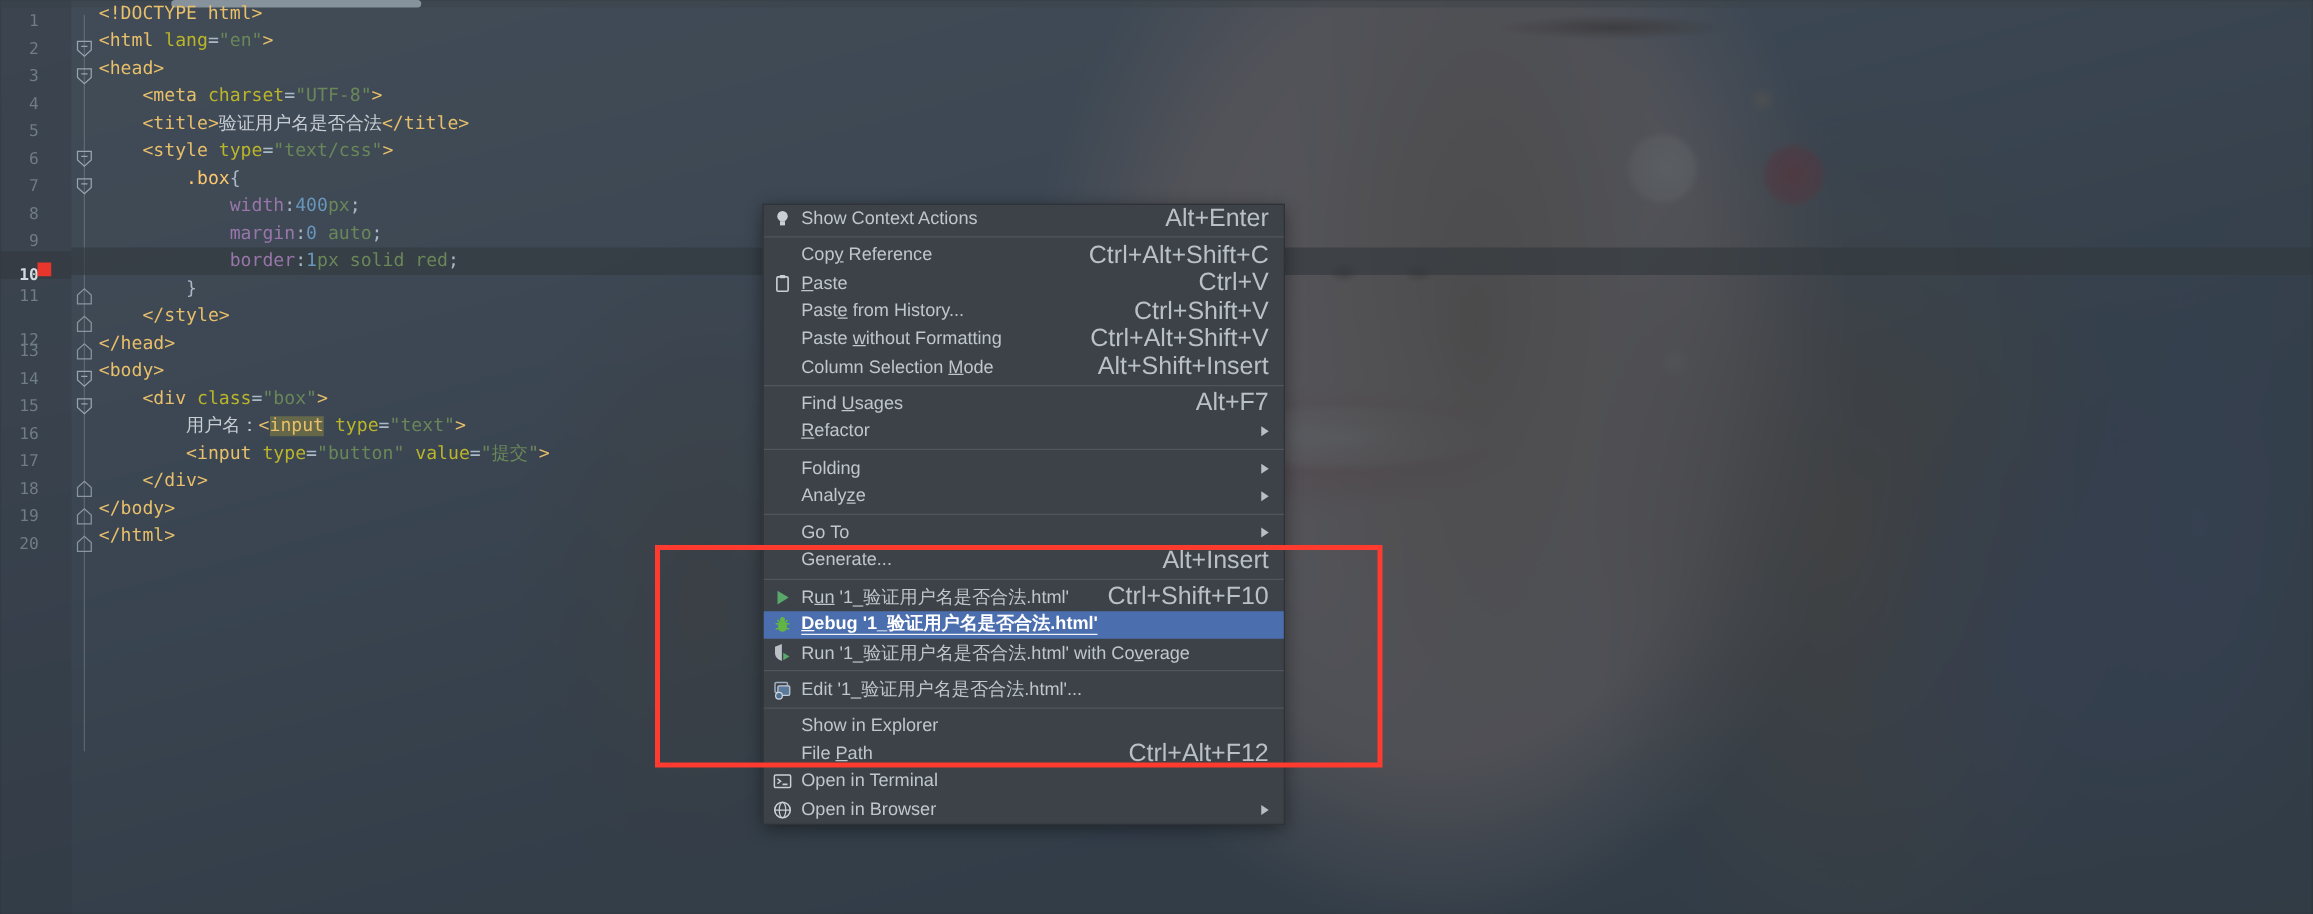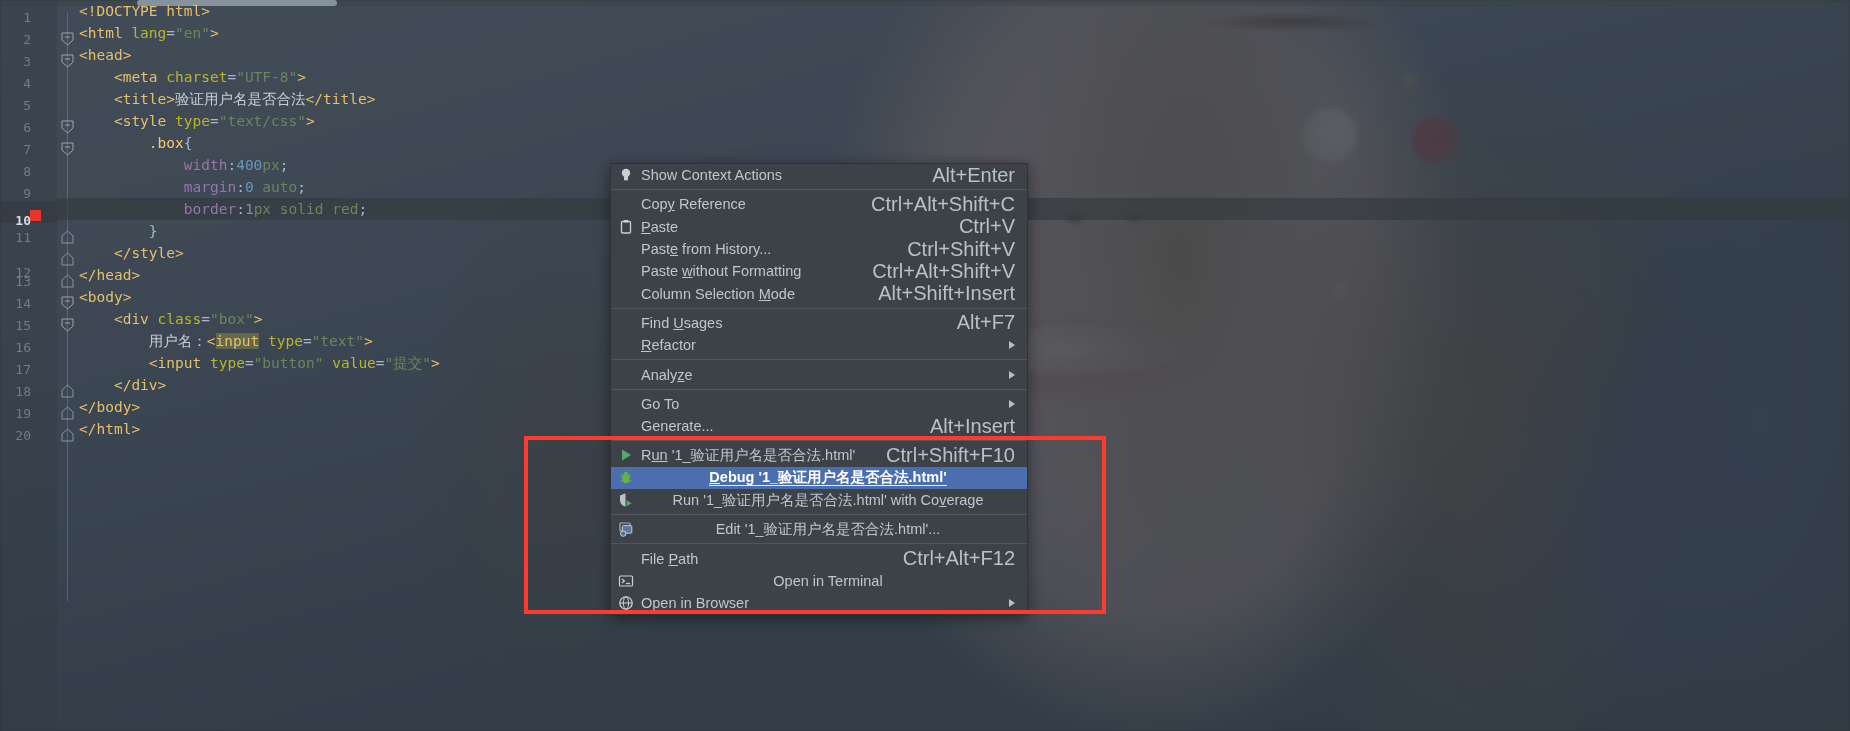--- a/index.html
+++ b/index.html
@@ -89,21 +89,21 @@
   #ctxmenu {
     position:absolute; left:610px; top:163px; width:418px;
     background:#3c4247;
     border:1px solid #2f3337;
     box-shadow:0 3px 14px rgba(0,0,0,.45);
     font-size:14.5px; color:#bfc6cc;
     z-index:40;
   }
   .mi {
     position:relative; height:22.3px; display:flex; align-items:center;
-    padding-left:30px; padding-right:12px; white-space:nowrap;justify-content:center;
+    padding-left:30px; padding-right:12px; white-space:nowrap;
   }
   .mi.sel-row { background:#4b6eaf; color:#fff; }
   .mi .lbl { flex:0 0 auto; }
   .mi .sc { margin-left:auto; color:#b9c0c6; font-size:20px; padding-left:26px; }
   .mi .arrow { margin-left:auto; width:0;height:0;border-left:6px solid #b7bec4;border-top:4px solid transparent;border-bottom:4px solid transparent; }
   .mi .mic { position:absolute; left:7px; top:50%; transform:translateY(-50%); width:16px; height:16px; }
   .sep { height:1px; background:#4f565c; margin:3px 0; }
   .u { text-decoration:underline; }
 
   
@@ -259,20 +259,24 @@
     <div class="mi">
       <span class="lbl">Find <span class="u">U</span>sages</span>
       <span class="sc">Alt+F7</span>
     </div>
     <div class="mi">
       <span class="lbl"><span class="u">R</span>efactor</span>
       <span class="arrow"></span>
     </div>
     <div class="sep"></div>
     <div class="mi">
+      <span class="lbl">Folding</span>
+      <span class="arrow"></span>
+    </div>
+    <div class="mi">
       <span class="lbl">Analy<span class="u">z</span>e</span>
       <span class="arrow"></span>
     </div>
     <div class="sep"></div>
     <div class="mi">
       <span class="lbl">Go To</span>
       <span class="arrow"></span>
     </div>
     <div class="mi">
       <span class="lbl">Generate...</span>
@@ -305,20 +309,23 @@
     <div class="mi">
       <span class="mic"><svg width="16" height="16" viewBox="0 0 16 16">
           <rect x="2" y="2" width="10" height="8" rx="1" fill="none" stroke="#9fb0c2" stroke-width="1.2"></rect>
           <rect x="4.3" y="4.6" width="9.5" height="7.6" rx="1" fill="#5b799a" stroke="#c3ccd4" stroke-width="1"></rect>
           <circle cx="5.2" cy="12.6" r="2.7" fill="#4f6f91" stroke="#cfd6dc" stroke-width="1"></circle>
         </svg></span>
       <span class="lbl">Edit '1_验证用户名是否合法.html'...</span>
     </div>
     <div class="sep"></div>
     <div class="mi">
+      <span class="lbl">Show in Explorer</span>
+    </div>
+    <div class="mi">
       <span class="lbl">File <span class="u">P</span>ath</span>
       <span class="sc">Ctrl+Alt+F12</span>
     </div>
     <div class="mi">
       <span class="mic"><svg width="16" height="16" viewBox="0 0 16 16">
           <rect x="1.5" y="3" width="13" height="10" rx="1" fill="none" stroke="#c9cfd4" stroke-width="1.2"></rect>
           <path d="M4 6 l2.4 2 L4 10" fill="none" stroke="#c9cfd4" stroke-width="1.3"></path>
           <line x1="8" y1="10.5" x2="12" y2="10.5" stroke="#c9cfd4" stroke-width="1.3"></line>
         </svg></span>
       <span class="lbl">Open in Terminal</span>

